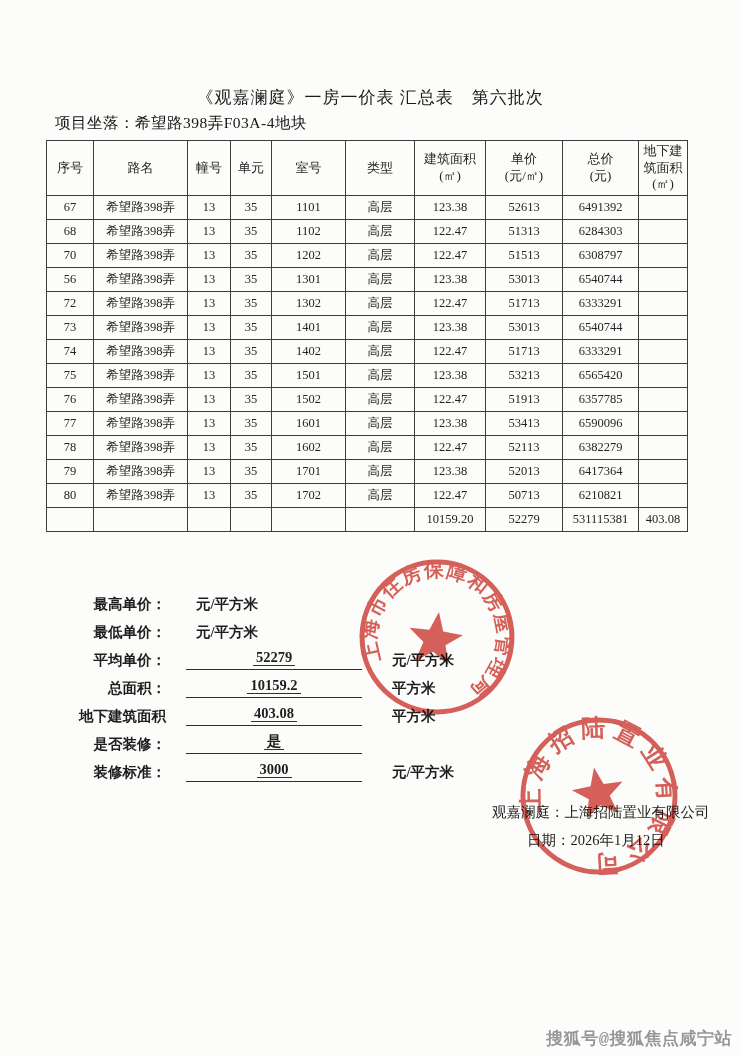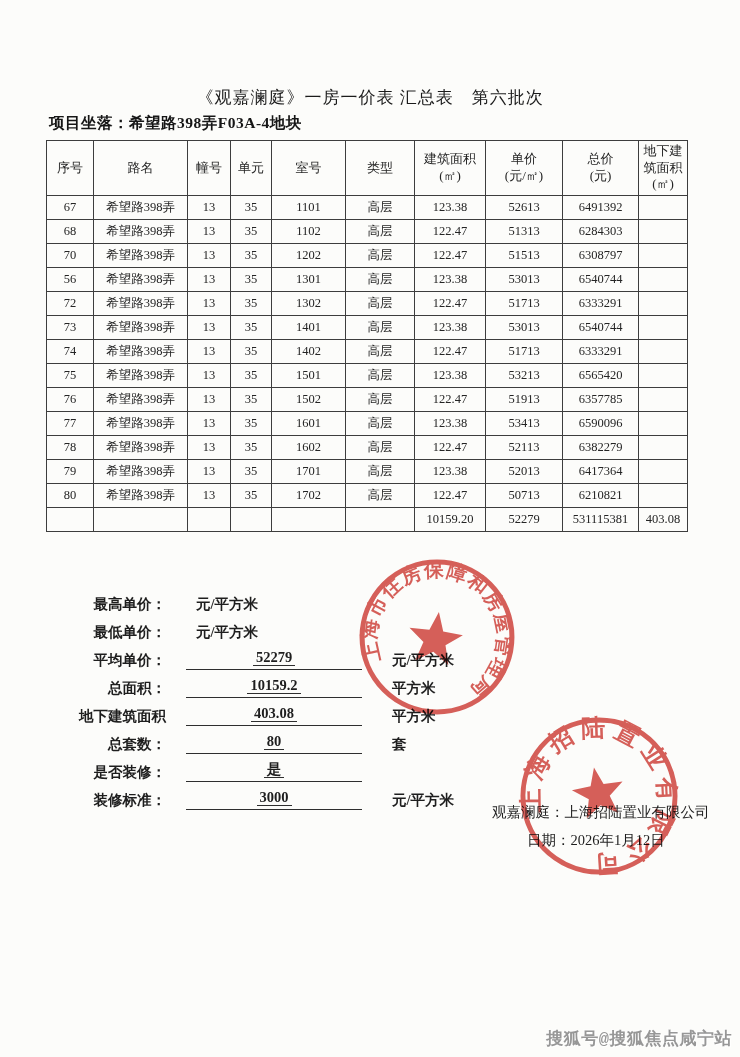--- a/index.html
+++ b/index.html
@@ -7,22 +7,22 @@
     position:relative;width:740px;height:1057px;margin:0 auto;
     background:#fcfcfa;overflow:hidden;
     font-family:"Liberation Serif","DejaVu Serif",serif;
     color:#222;
   }
   .doc-title{
     position:absolute;top:86px;left:0;width:100%;text-align:center;
     font-size:17px;font-weight:normal;letter-spacing:1px;color:#1b1b1b;
   }
   .subtitle{
-    position:absolute;top:113px;left:49px;
-    font-size:15.5px;font-weight:bold;color:#161616;letter-spacing:0.5px;
+    position:absolute;top:113px;left:55px;
+    font-size:15.5px;font-weight:normal;color:#161616;letter-spacing:0.5px;
   }
   table.price{
     position:absolute;top:140px;left:46px;width:641px;
     border-collapse:collapse;table-layout:fixed;
   }
   table.price th,table.price td{
     border:1px solid #3d3d3d;text-align:center;vertical-align:middle;
     padding:0;color:#242424;overflow:hidden;
   }
   table.price th{
@@ -283,25 +283,20 @@
         <span class="sum-label">总面积：</span>
         <span class="sum-line"><span class="sum-value">10159.2</span></span>
         <span class="sum-unit">平方米</span>
       </div>
       <div class="sum-row">
         <span class="sum-label">地下建筑面积</span>
         <span class="sum-line"><span class="sum-value">403.08</span></span>
         <span class="sum-unit">平方米</span>
       </div>
       <div class="sum-row">
-        <span class="sum-label">总套数：</span>
-        <span class="sum-line"><span class="sum-value">80</span></span>
-        <span class="sum-unit">套</span>
-      </div>
-      <div class="sum-row">
         <span class="sum-label">是否装修：</span>
         <span class="sum-line"><span class="sum-value">是</span></span>
         <span class="sum-unit"></span>
       </div>
       <div class="sum-row">
         <span class="sum-label">装修标准：</span>
         <span class="sum-line"><span class="sum-value">3000</span></span>
         <span class="sum-unit">元/平方米</span>
       </div>
     </div>

